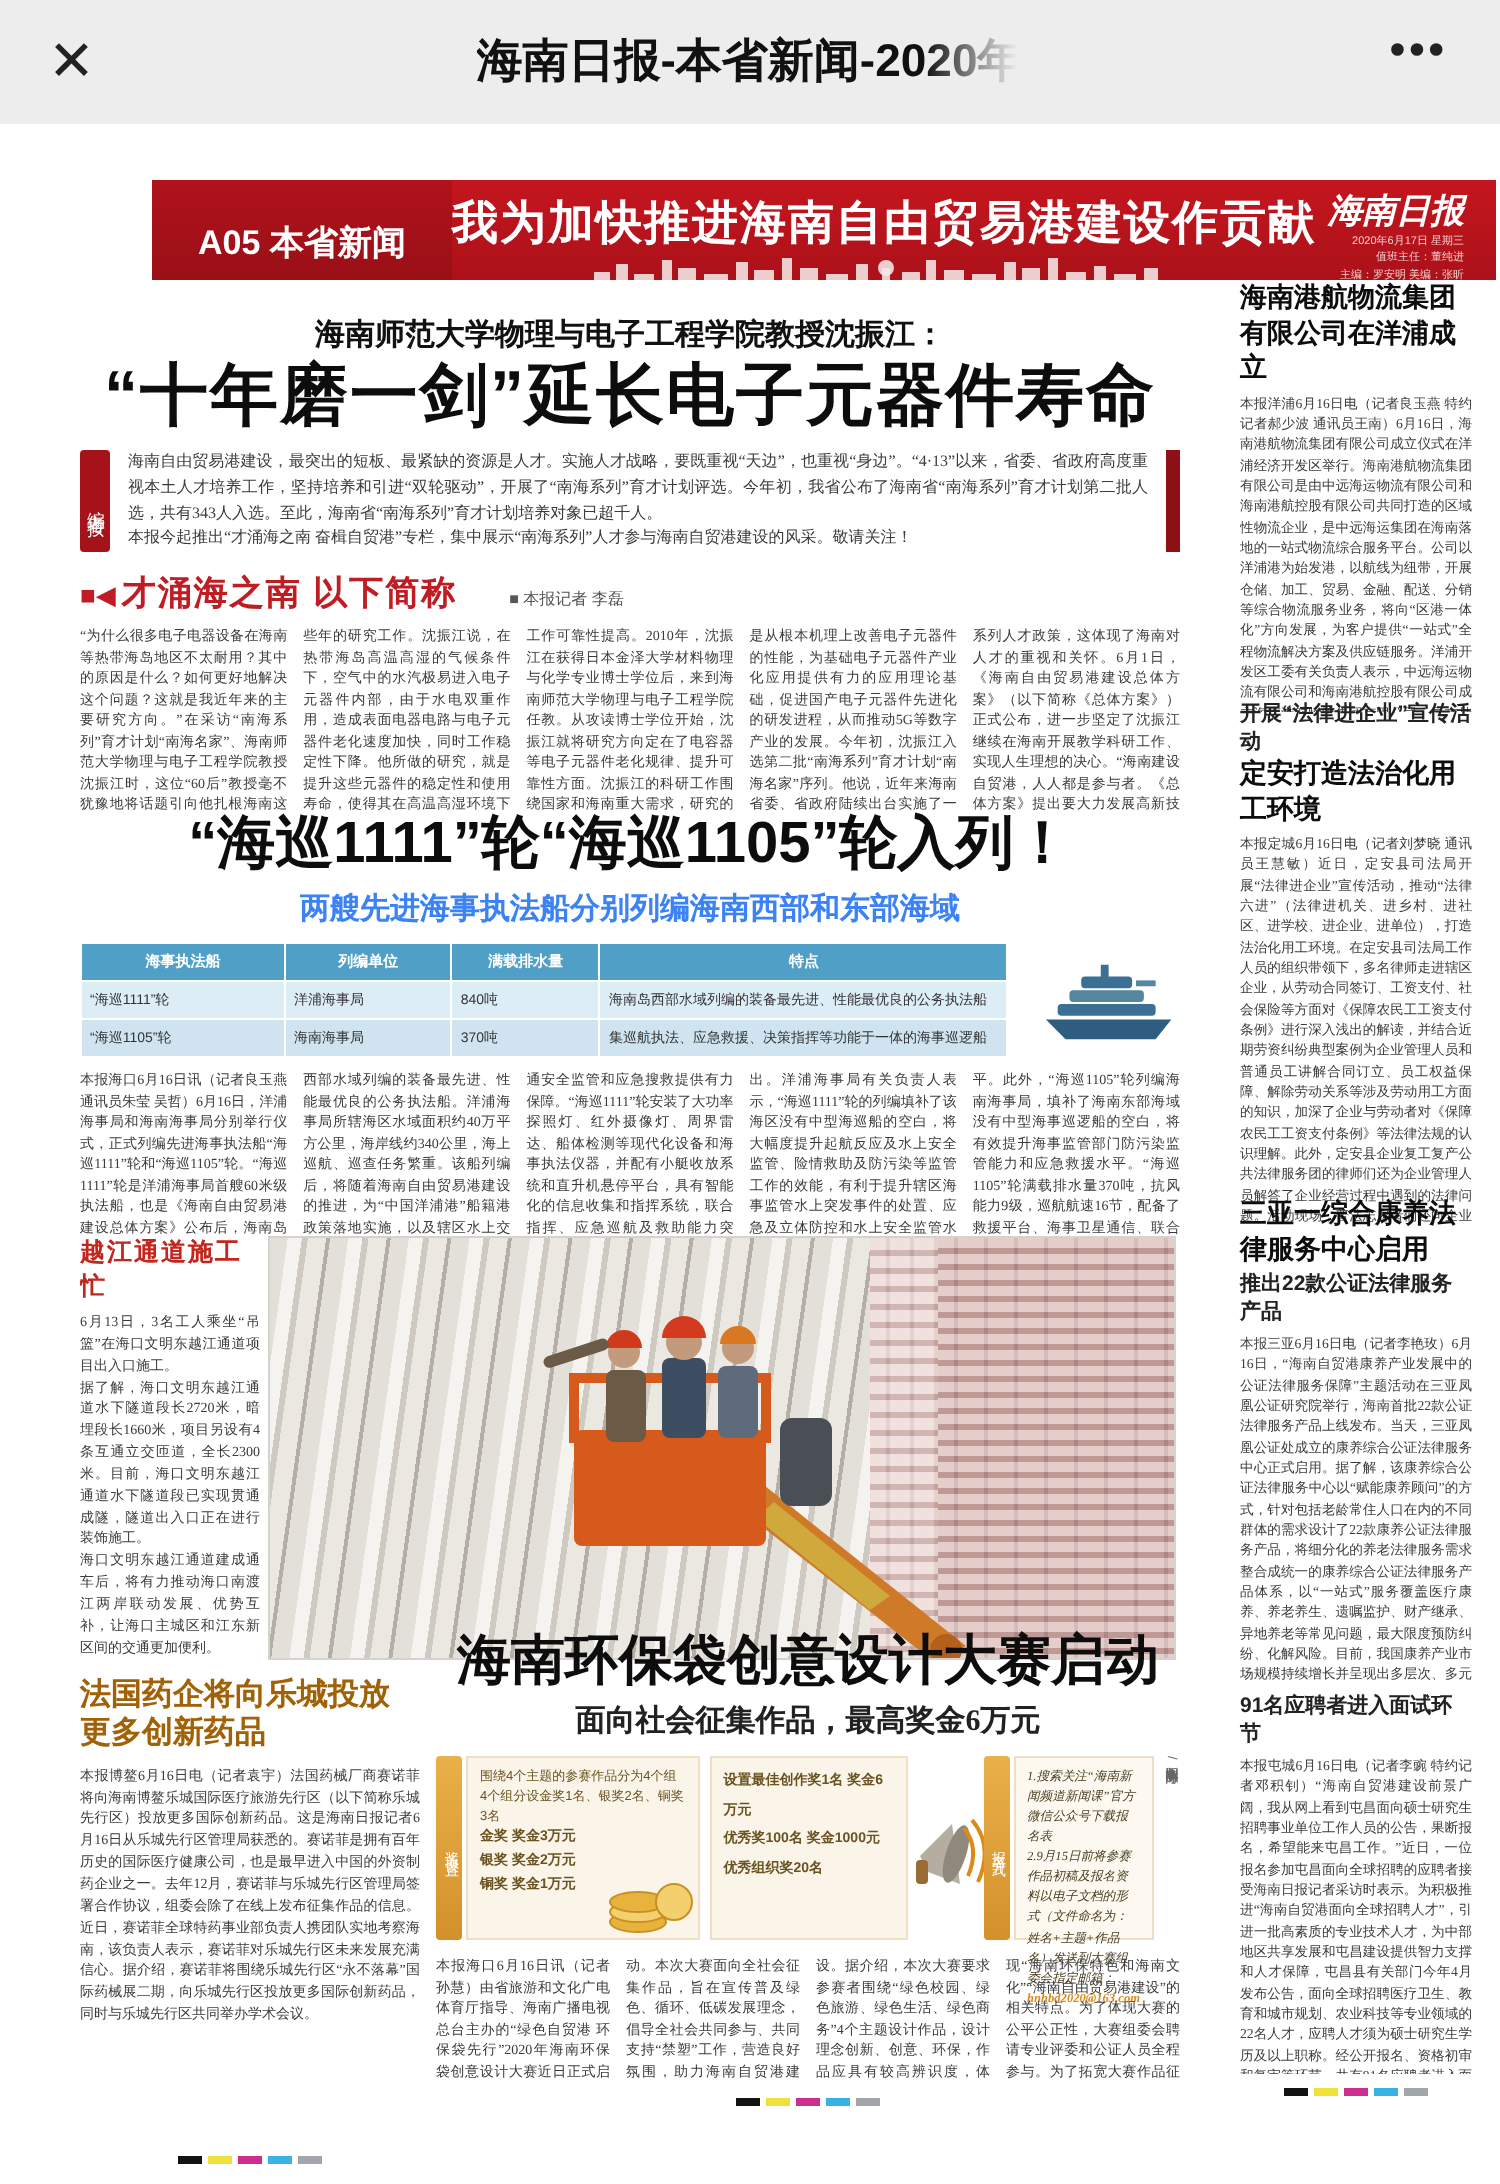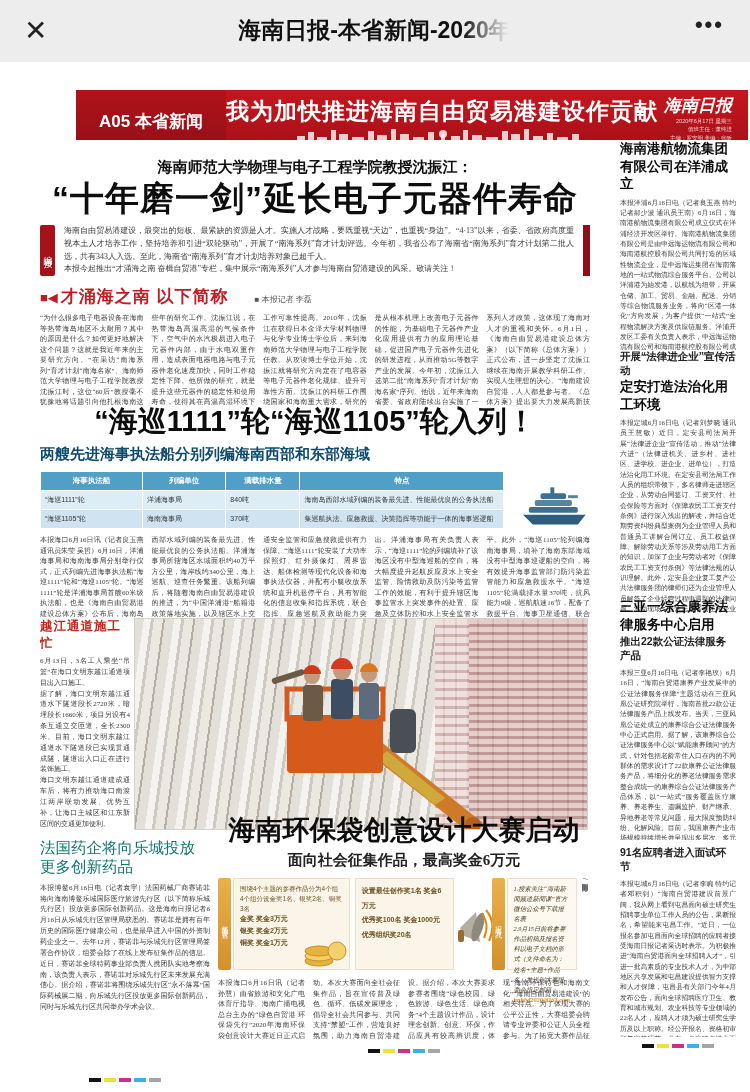--- a/index.html
+++ b/index.html
@@ -37,22 +37,22 @@
   .note .bar{width:7px;background:#8e1016;}
   .flagrow{margin-top:9px;display:flex;align-items:baseline;}
   .flag-ico{color:#bf1d23;font-size:13px;margin-right:3px;}
   .flag-txt{color:#bf1d23;font-size:17px;font-weight:bold;letter-spacing:1px;}
   .lead .byline{margin-left:26px;font-size:8px;color:#555;}
   .cols5{margin-top:5px;column-count:5;column-gap:8px;column-fill:auto;font-size:7px;line-height:1.5;overflow:hidden;}
   .lead .cols5{height:104px;}
   
   .haixun{position:absolute;left:40px;top:402px;width:550px;}
   .haixun .headline{text-align:center;font-size:29px;font-weight:bold;color:#0d0d0d;white-space:nowrap;}
-  .haixun .subhead{font-size:15px;font-weight:bold;margin-top:3px;font-family:"Liberation Serif",serif;color:#0c4a6e;}
-  .tbl-row{display:flex;margin-top:7px;align-items:flex-end;gap:13px;}
+  .haixun .subhead{text-align:center;font-size:15px;font-weight:bold;margin-top:3px;font-family:"Liberation Serif",serif;color:#3b82f6;}
+  .tbl-row{display:flex;margin-top:7px;align-items:center;gap:13px;}
   table.ship{border-collapse:collapse;width:474px;}
   table.ship th{background:#4f9fc7;color:#fff;font-size:7.5px;font-weight:bold;padding:4px 3px;border:1px solid #fff;}
   table.ship td{font-size:7px;color:#333;padding:4px 4px;border:1px solid #fff;}
   table.ship tr.r1 td{background:#dcedf6;}
   table.ship tr.r2 td{background:#cfe4f0;}
   .ship-ill{width:70px;height:48px;margin-left:4px;}
   .haixun .cols5{height:92px;margin-top:6px;}
   
   .cap-col{position:absolute;left:40px;top:618px;width:90px;height:212px;overflow:hidden;}
   .cap-col .ptitle{color:#c2271d;font-size:12.5px;font-weight:bold;letter-spacing:1px;}
@@ -62,21 +62,21 @@
      background:repeating-linear-gradient(98deg,#f5f3ef 0 7px,#cfcac1 7px 10px,#ebe8e2 10px 19px,#b4aea4 19px 21px,#e3e0da 21px 30px);}
   .ph-bldg1{position:absolute;right:0;top:0;width:200px;height:212px;background:#d8b3ae;
      background-image:repeating-linear-gradient(180deg,rgba(255,255,255,.35) 0 5px,rgba(124,88,88,.28) 5px 8px),
                       repeating-linear-gradient(90deg,rgba(95,60,60,.22) 0 2px,transparent 2px 15px);}
   .ph-bldg2{position:absolute;right:118px;top:0;width:86px;height:212px;background:#e6cdc8;
      background-image:repeating-linear-gradient(180deg,rgba(255,255,255,.4) 0 6px,rgba(140,100,100,.22) 6px 9px),
                       repeating-linear-gradient(90deg,rgba(110,70,70,.18) 0 2px,transparent 2px 12px);}
   .ph-svg{position:absolute;left:0;top:0;}
   
   .pharma{position:absolute;left:40px;top:838px;width:170px;}
-  .pharma .headline{font-size:15.5px;font-weight:normal;color:#0f766e;line-height:1.25;}
+  .pharma .headline{font-size:15.5px;font-weight:bold;color:#a16207;line-height:1.25;}
   .pharma .body1{margin-top:6px;font-size:7px;line-height:1.55;height:188px;overflow:hidden;}
   .marks{display:flex;gap:3px;justify-content:center;margin-top:7px;}
   .marks i{display:block;width:12px;height:4px;}
   .mk-k{background:#131313;} .mk-y{background:#f0e23c;} .mk-m{background:#cd2f8f;} .mk-c{background:#38b2e2;} .mk-g{background:#a2a6aa;}
   
   .contest{position:absolute;left:218px;top:812px;width:372px;}
   .contest .headline{text-align:center;font-size:27px;font-weight:bold;color:#0d0d0d;white-space:nowrap;}
   .contest .subhead{text-align:center;font-size:15px;font-weight:bold;margin-top:3px;font-family:"Liberation Serif",serif;}
   .info{display:flex;margin-top:8px;height:92px;}
   .ribbon{width:13px;background:linear-gradient(180deg,#eab049,#d3902b);color:#fff;writing-mode:vertical-rl;

